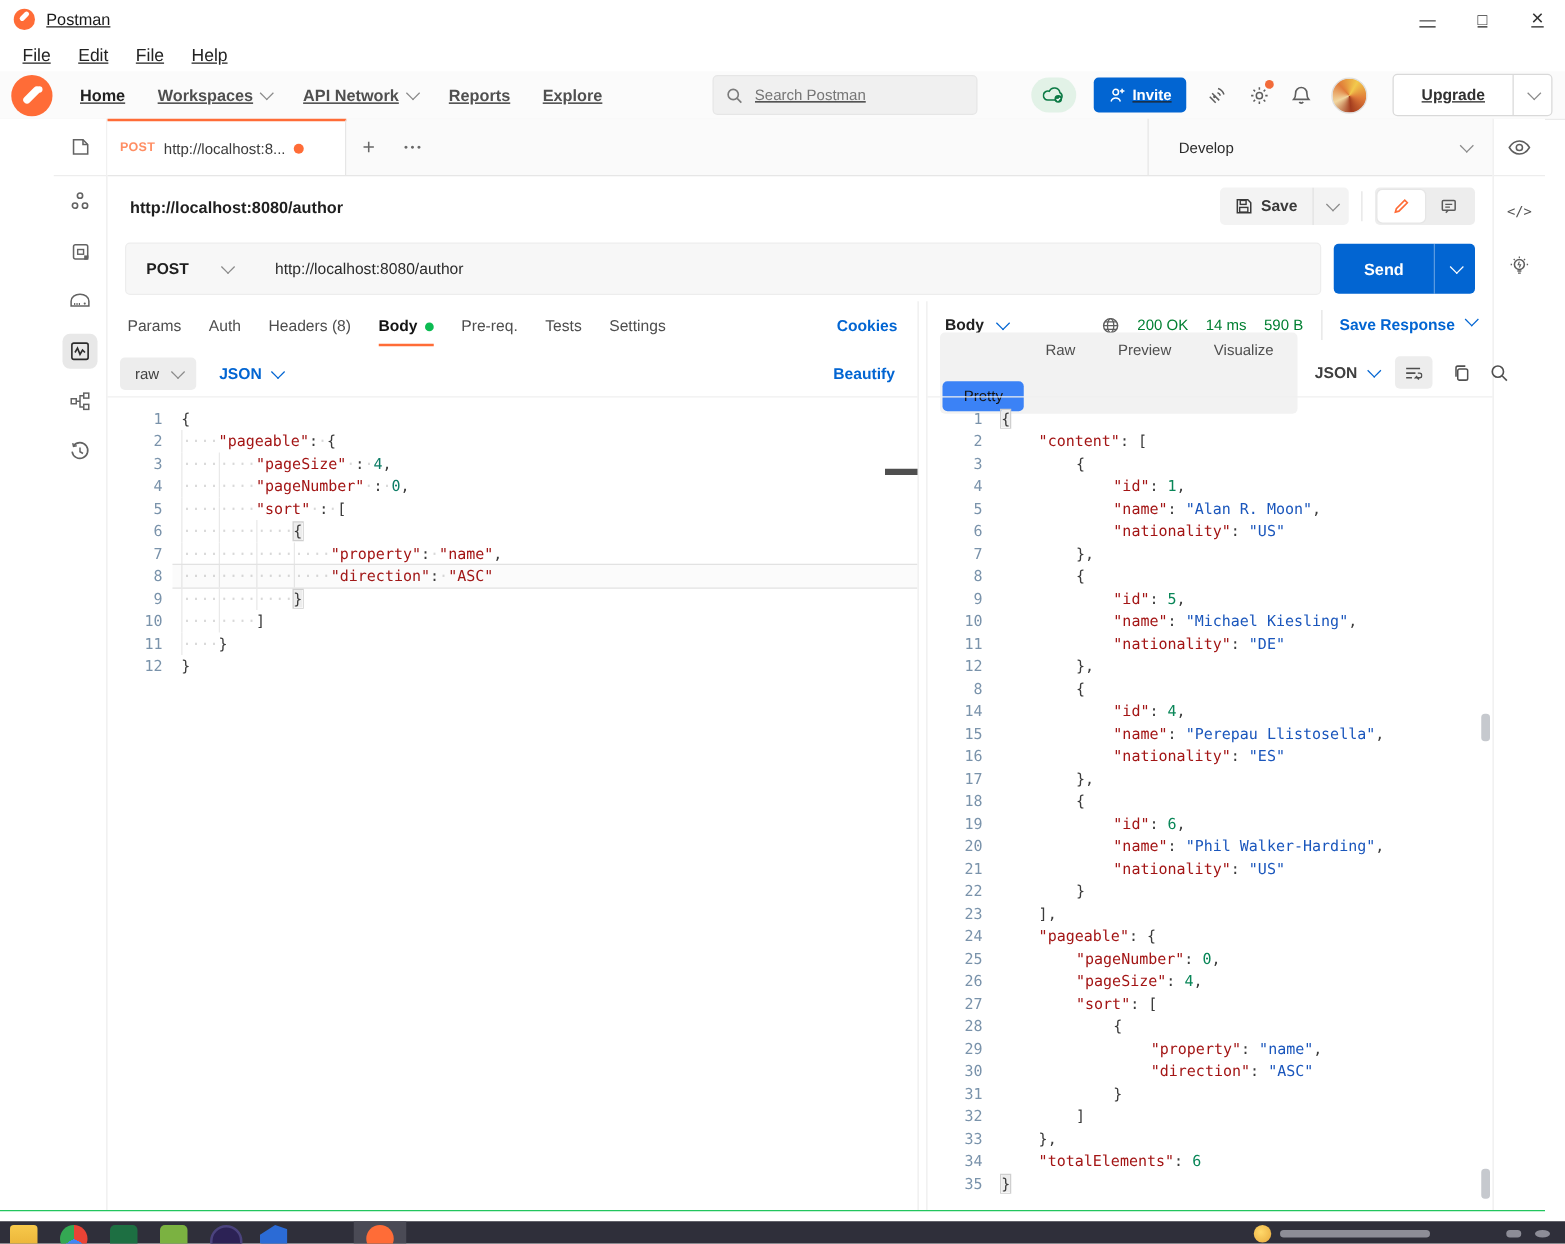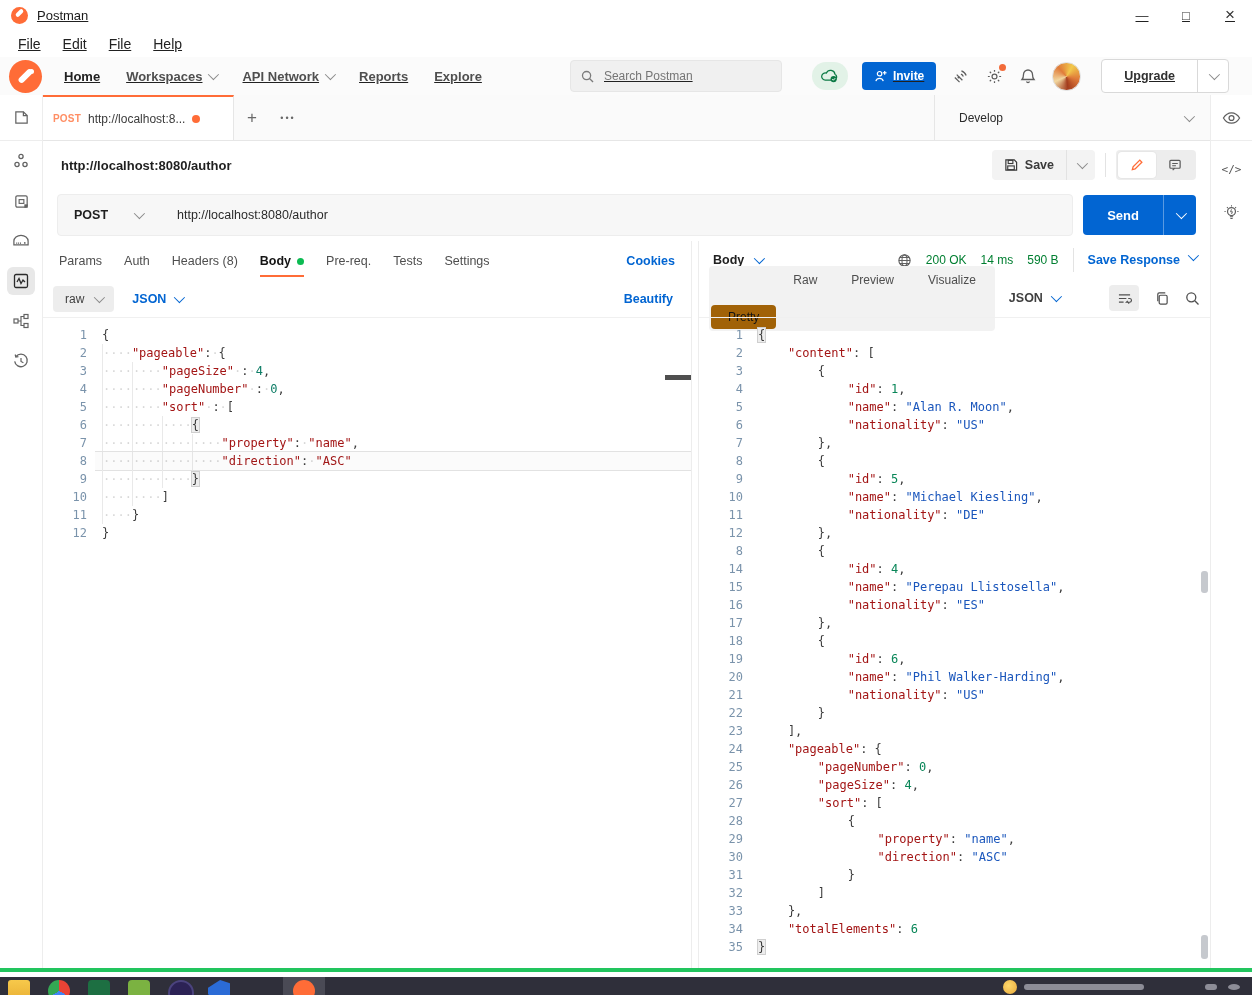--- a/index.html
+++ b/index.html
@@ -21,31 +21,31 @@
   
   .navbar{height:38px;background:#fbfbfb;border-bottom:1px solid #ebebeb;display:flex;align-items:center;}
   .nav-logo{width:33px;height:33px;border-radius:50%;background:#ff6c37;margin:0 12px 0 9px;position:relative;flex:none;}
   .nav-logo::after{content:"";position:absolute;left:8px;top:13px;width:17px;height:6px;border-radius:4px;background:#fff;transform:rotate(-45deg);}
   .nav-logo::before{content:"";position:absolute;left:20px;top:9px;width:5px;height:5px;border-radius:50%;background:#fff;z-index:1;}
   .nav-item{font-size:13px;font-weight:bold;color:#4f4f4f;margin-right:26px;display:flex;align-items:center;gap:6px;}
   .nav-item.home{color:#212121;margin-left:10px;}
   .chev{width:7px;height:7px;border-right:1.6px solid #8a8a8a;border-bottom:1.6px solid #8a8a8a;transform:rotate(45deg) translateY(-2px);display:inline-block;}
   .searchbox{width:190px;height:30px;background:#f0f0f0;border:1px solid #e6e6e6;border-radius:4px;margin-left:62px;display:flex;align-items:center;padding:0 10px;gap:8px;}
   .searchbox input{border:none;background:transparent;outline:none;font-size:12px;color:#666;width:130px;font-family:"Liberation Sans",sans-serif;}
-  .nav-right{margin-left:auto;display:flex;align-items:center;gap:14px;padding-right:23px;text-align:center;}
+  .nav-right{margin-left:auto;display:flex;align-items:center;gap:14px;padding-right:10px;text-align:center;}
   .cloud-pill{width:36px;height:28px;border-radius:14px;background:#e2f2e7;display:flex;align-items:center;justify-content:center;}
   .invite-btn{height:28px;background:#0265d2;border-radius:4px;color:#fff;font-size:12px;font-weight:bold;display:flex;align-items:center;padding:0 12px;gap:6px;}
   .icon-btn{color:#5e5e5e;position:relative;display:flex;align-items:center;justify-content:center;width:20px;height:20px;}
   .gear-dot{position:absolute;top:-2px;right:-2px;width:7px;height:7px;border-radius:50%;background:#f26b3a;}
   .avatar{width:27px;height:27px;border-radius:50%;background:conic-gradient(#e9aores 0 0);background:conic-gradient(from 30deg,#f2c94c,#e07b39,#a33c1e,#f2d7a0,#e07b39,#f2c94c);border:1px solid #e0e0e0;}
   .upgrade{display:flex;height:32px;border:1px solid #d9d9d9;border-radius:4px;overflow:hidden;background:#fff;margin-left:6px;}
   .upgrade .lbl{padding:0 22px;display:flex;align-items:center;font-size:12.5px;font-weight:bold;color:#303030;}
   .upgrade .dd{width:30px;display:flex;align-items:center;justify-content:center;border-left:1px solid #d9d9d9;}
   
-  .workspace{position:absolute;top:95px;left:0;right:0;height:873px;display:flex;border-bottom:4px solid #22c55e;background:#fff;}
+  .workspace{position:absolute;top:95px;left:0;right:16px;height:873px;display:flex;border-bottom:1px solid #22c55e;background:#fff;padding-left:43px;}
   .left-rail{width:42px;flex:none;border-right:1px solid #ededed;display:flex;flex-direction:column;align-items:center;}
   .rail-tabrow{height:45px;width:100%;display:flex;align-items:center;justify-content:center;flex:none;}
   .rail-icon{width:28px;height:28px;margin:6px 0;display:flex;align-items:center;justify-content:center;color:#636363;border-radius:6px;}
   .rail-icon.active{background:#e8e8e8;color:#212121;}
   .right-rail{width:41px;flex:none;border-left:1px solid #ededed;display:flex;flex-direction:column;align-items:center;}
   .main-col{flex:1;display:flex;flex-direction:column;min-width:0;}
   
   .tabstrip{height:45px;flex:none;background:#fafafa;border-bottom:1px solid #e6e6e6;display:flex;align-items:stretch;}
   .req-tab{width:170px;background:#fff;border-right:1px solid #e6e6e6;border-top:2px solid #ff6c37;display:flex;align-items:center;padding:0 10px;gap:7px;}
   .req-tab .method{font-size:10px;font-weight:bold;color:#ff8e64;letter-spacing:.2px;}
@@ -115,21 +115,21 @@
   .reshead{height:38px;flex:none;display:flex;align-items:center;padding:0 14px;gap:10px;}
   .body-dd{display:flex;align-items:center;gap:10px;font-size:12.5px;font-weight:bold;color:#212121;}
   .body-dd .chev{border-color:#0265d2;}
   .res-meta{margin-left:auto;display:flex;align-items:center;gap:14px;}
   .meta-green{color:#007f31;font-size:12px;}
   .save-resp{display:flex;gap:8px;color:#0265d2;font-size:12.5px;font-weight:bold;}
   .save-resp .chev{border-color:#0265d2;}
   .resviews{height:38px;flex:none;display:flex;align-items:center;padding:0 10px;gap:14px;}
   .views-seg{display:flex;background:#f2f2f2;border-radius:4px;padding:2px;}
   .view-btn{padding:5px 17px;font-size:12px;color:#4e4e4e;border-radius:4px;}
-  .view-btn.active{background:#a16207;color:#141414;margin-top:37px;}
+  .view-btn.active{background:#3b82f6;color:#141414;margin-top:37px;}
   .res-tools{margin-left:auto;display:flex;align-items:center;gap:16px;color:#555;}
   .wrap-pill{width:30px;height:26px;background:#ededed;border-radius:4px;display:flex;align-items:center;justify-content:center;}
   
   .taskbar{position:absolute;left:0;right:0;top:977px;height:18px;background:#2f2f3a;overflow:hidden;}
   .tb-icon{position:absolute;top:3px;width:22px;height:22px;border-radius:4px;}
   .tb-postman-seg{position:absolute;left:283px;top:0;width:42px;height:18px;background:#4a4a55;}
   .tb-weather{position:absolute;left:1003px;top:3px;width:14px;height:14px;border-radius:50%;background:radial-gradient(circle at 40% 40%,#ffd96b,#e8a93c);}
   .tb-blur{position:absolute;top:7px;height:6px;border-radius:3px;background:#8d8d97;}
   svg{display:block;}
 </style>

